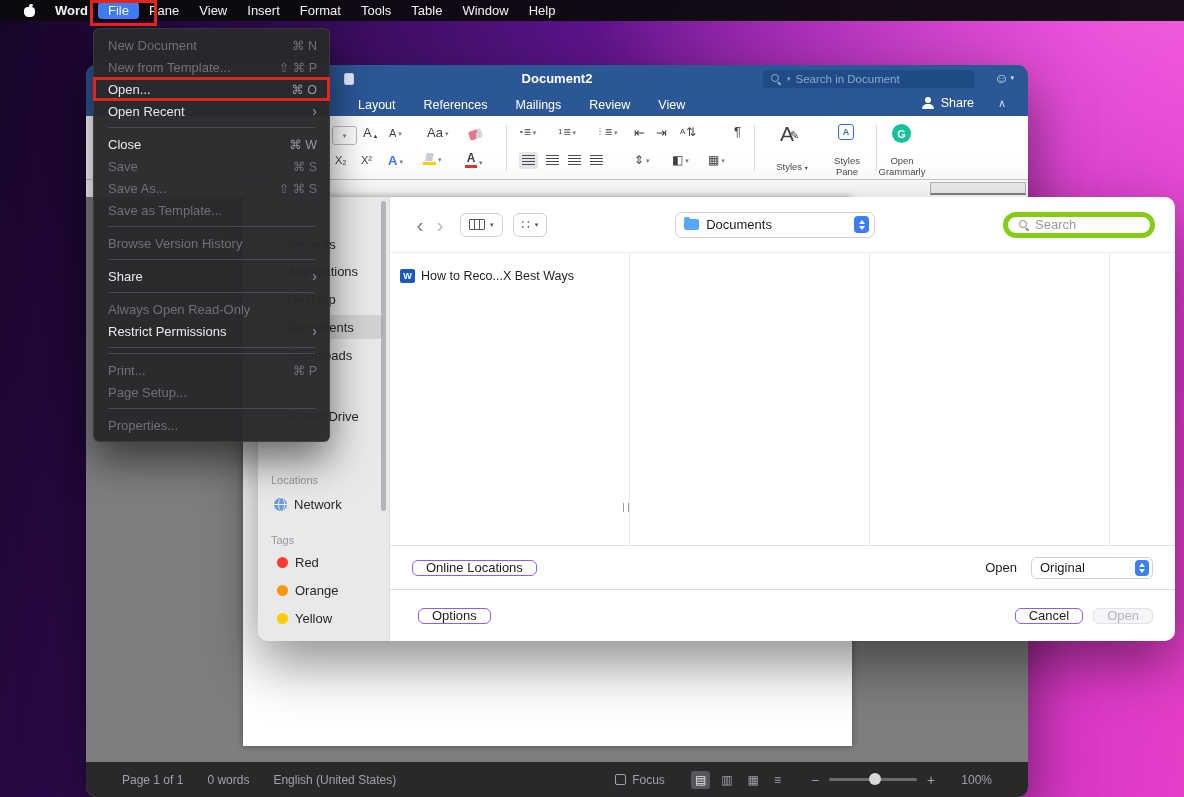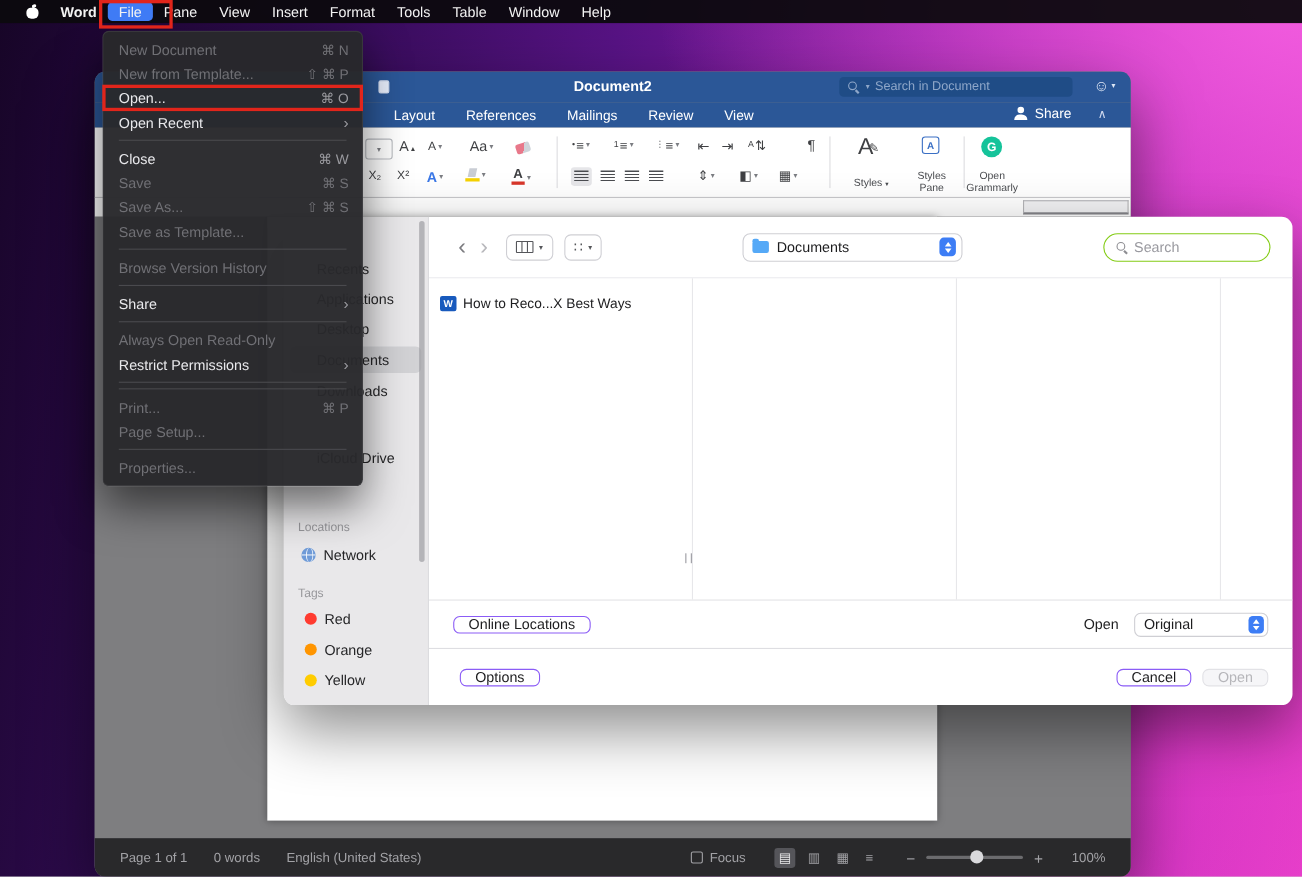--- a/index.html
+++ b/index.html
@@ -71,21 +71,21 @@
 .gram{position:absolute;left:806px;top:8px;width:19px;height:19px;border-radius:50%;
  display:flex;align-items:center;justify-content:center;color:#fff;font-size:11px;font-weight:bold}
 
 .substrip{position:absolute;left:0;top:115px;right:0;height:17px;background:#fff}
 .mini-box{position:absolute;left:844px;top:2px;width:96px;height:13px;background:#f2f2f4;border:1px solid #b5b5b8;border-bottom:2px solid #85858a}
 
 .docarea{position:absolute;left:0;top:132px;right:0;height:565px;background:#7e7e80}
 .page{position:absolute;left:157px;top:0;width:609px;height:549px;background:#fff;box-shadow:0 0 7px rgba(0,0,0,.35)}
 
 .statusbar{position:absolute;left:0;top:697px;right:0;height:35px;background:#29292b;display:flex;align-items:center;
- padding:0 23px;gap:24px;color:#a2a2a6;font-size:12px}
+ padding:0 36px;gap:24px;color:#a2a2a6;font-size:12px}
 .sb-right{display:flex;align-items:center;gap:26px;margin-left:auto}
 .focus-btn{display:flex;align-items:center;gap:6px}
 .focus-ico{width:11px;height:11px;border:1px solid #a2a2a6;border-radius:2px}
 .viewicons{display:flex;align-items:center;gap:7px;font-size:12px}
 .viewicons .vi{padding:2px 4px;border-radius:3px}
 .viewicons .vi.sel{background:#55555a;color:#e8e8ea}
 .zoomer{display:flex;align-items:center;gap:10px}
 .ztrack{position:relative;width:88px;height:3px;background:#6b6b6e;border-radius:2px}
 .zknob{position:absolute;left:40px;top:-5px;width:12px;height:12px;background:#d9d9dc;border-radius:50%}
 .zbtn{font-size:14px;color:#a2a2a6}
@@ -115,21 +115,21 @@
 .cols-ico i:last-child{border-right:none}
 .grid-ico{font-size:13px;color:#55565a;line-height:1}
 .loc-dd{width:200px;height:26px;border:1px solid #cfcfd4;border-radius:7px;display:flex;align-items:center;gap:7px;
  padding:0 5px 0 8px;margin:0 auto;font-size:13px;color:#1d1d1f}
 .loc-dd .lbl{flex:1}
 .folder{width:15px;height:11px;background:#55a9f7;border-radius:2px;position:relative;flex:none}
 .folder::before{content:"";position:absolute;top:-2px;left:0;width:6px;height:3px;background:#55a9f7;border-radius:2px 2px 0 0}
 .stepper{width:15px;height:17px;background:#3d7df5;border-radius:4px;display:flex;flex-direction:column;align-items:center;justify-content:center;gap:2px;flex:none}
 .stepper::before{content:"";width:0;height:0;border:3px solid transparent;border-bottom:4px solid #fff;border-top:0}
 .stepper::after{content:"";width:0;height:0;border:3px solid transparent;border-top:4px solid #fff;border-bottom:0}
-.dlg-search{width:152px;height:26px;border:1px solid #84cc16;border-radius:14px;display:flex;align-items:center;gap:5px;
+.dlg-search{width:152px;height:26px;border:5px solid #84cc16;border-radius:14px;display:flex;align-items:center;gap:5px;
  padding:0 10px;color:#9a9aa0;font-size:13px}
 .dlg-cols{position:absolute;left:0;top:56px;right:0;height:292px;display:flex}
 .col{width:240px;border-right:1px solid #e7e7ea;position:relative;padding-top:12px}
 .col.last{flex:1;border-right:none;width:auto}
 .file-row{height:22px;display:flex;align-items:center;gap:6px;padding:0 10px;font-size:12.5px;color:#1d1d1f;white-space:nowrap;overflow:hidden}
 .wdoc{width:15px;height:14px;background:#185abd;border-radius:2px;color:#fff;font-size:9px;font-weight:bold;
  display:flex;align-items:center;justify-content:center;flex:none}
 .pdficon{width:11px;height:14px;background:#fff;border:1px solid #b9b9bd;border-radius:1px;position:relative;flex:none}
 .pdficon::before{content:"";position:absolute;left:2px;right:2px;top:3px;height:5px;background:repeating-linear-gradient(#9a9a9e 0 1px,transparent 1px 2.5px)}
 .pdficon::after{content:"";position:absolute;left:2px;bottom:2px;width:4px;height:2px;background:#d8372b}

